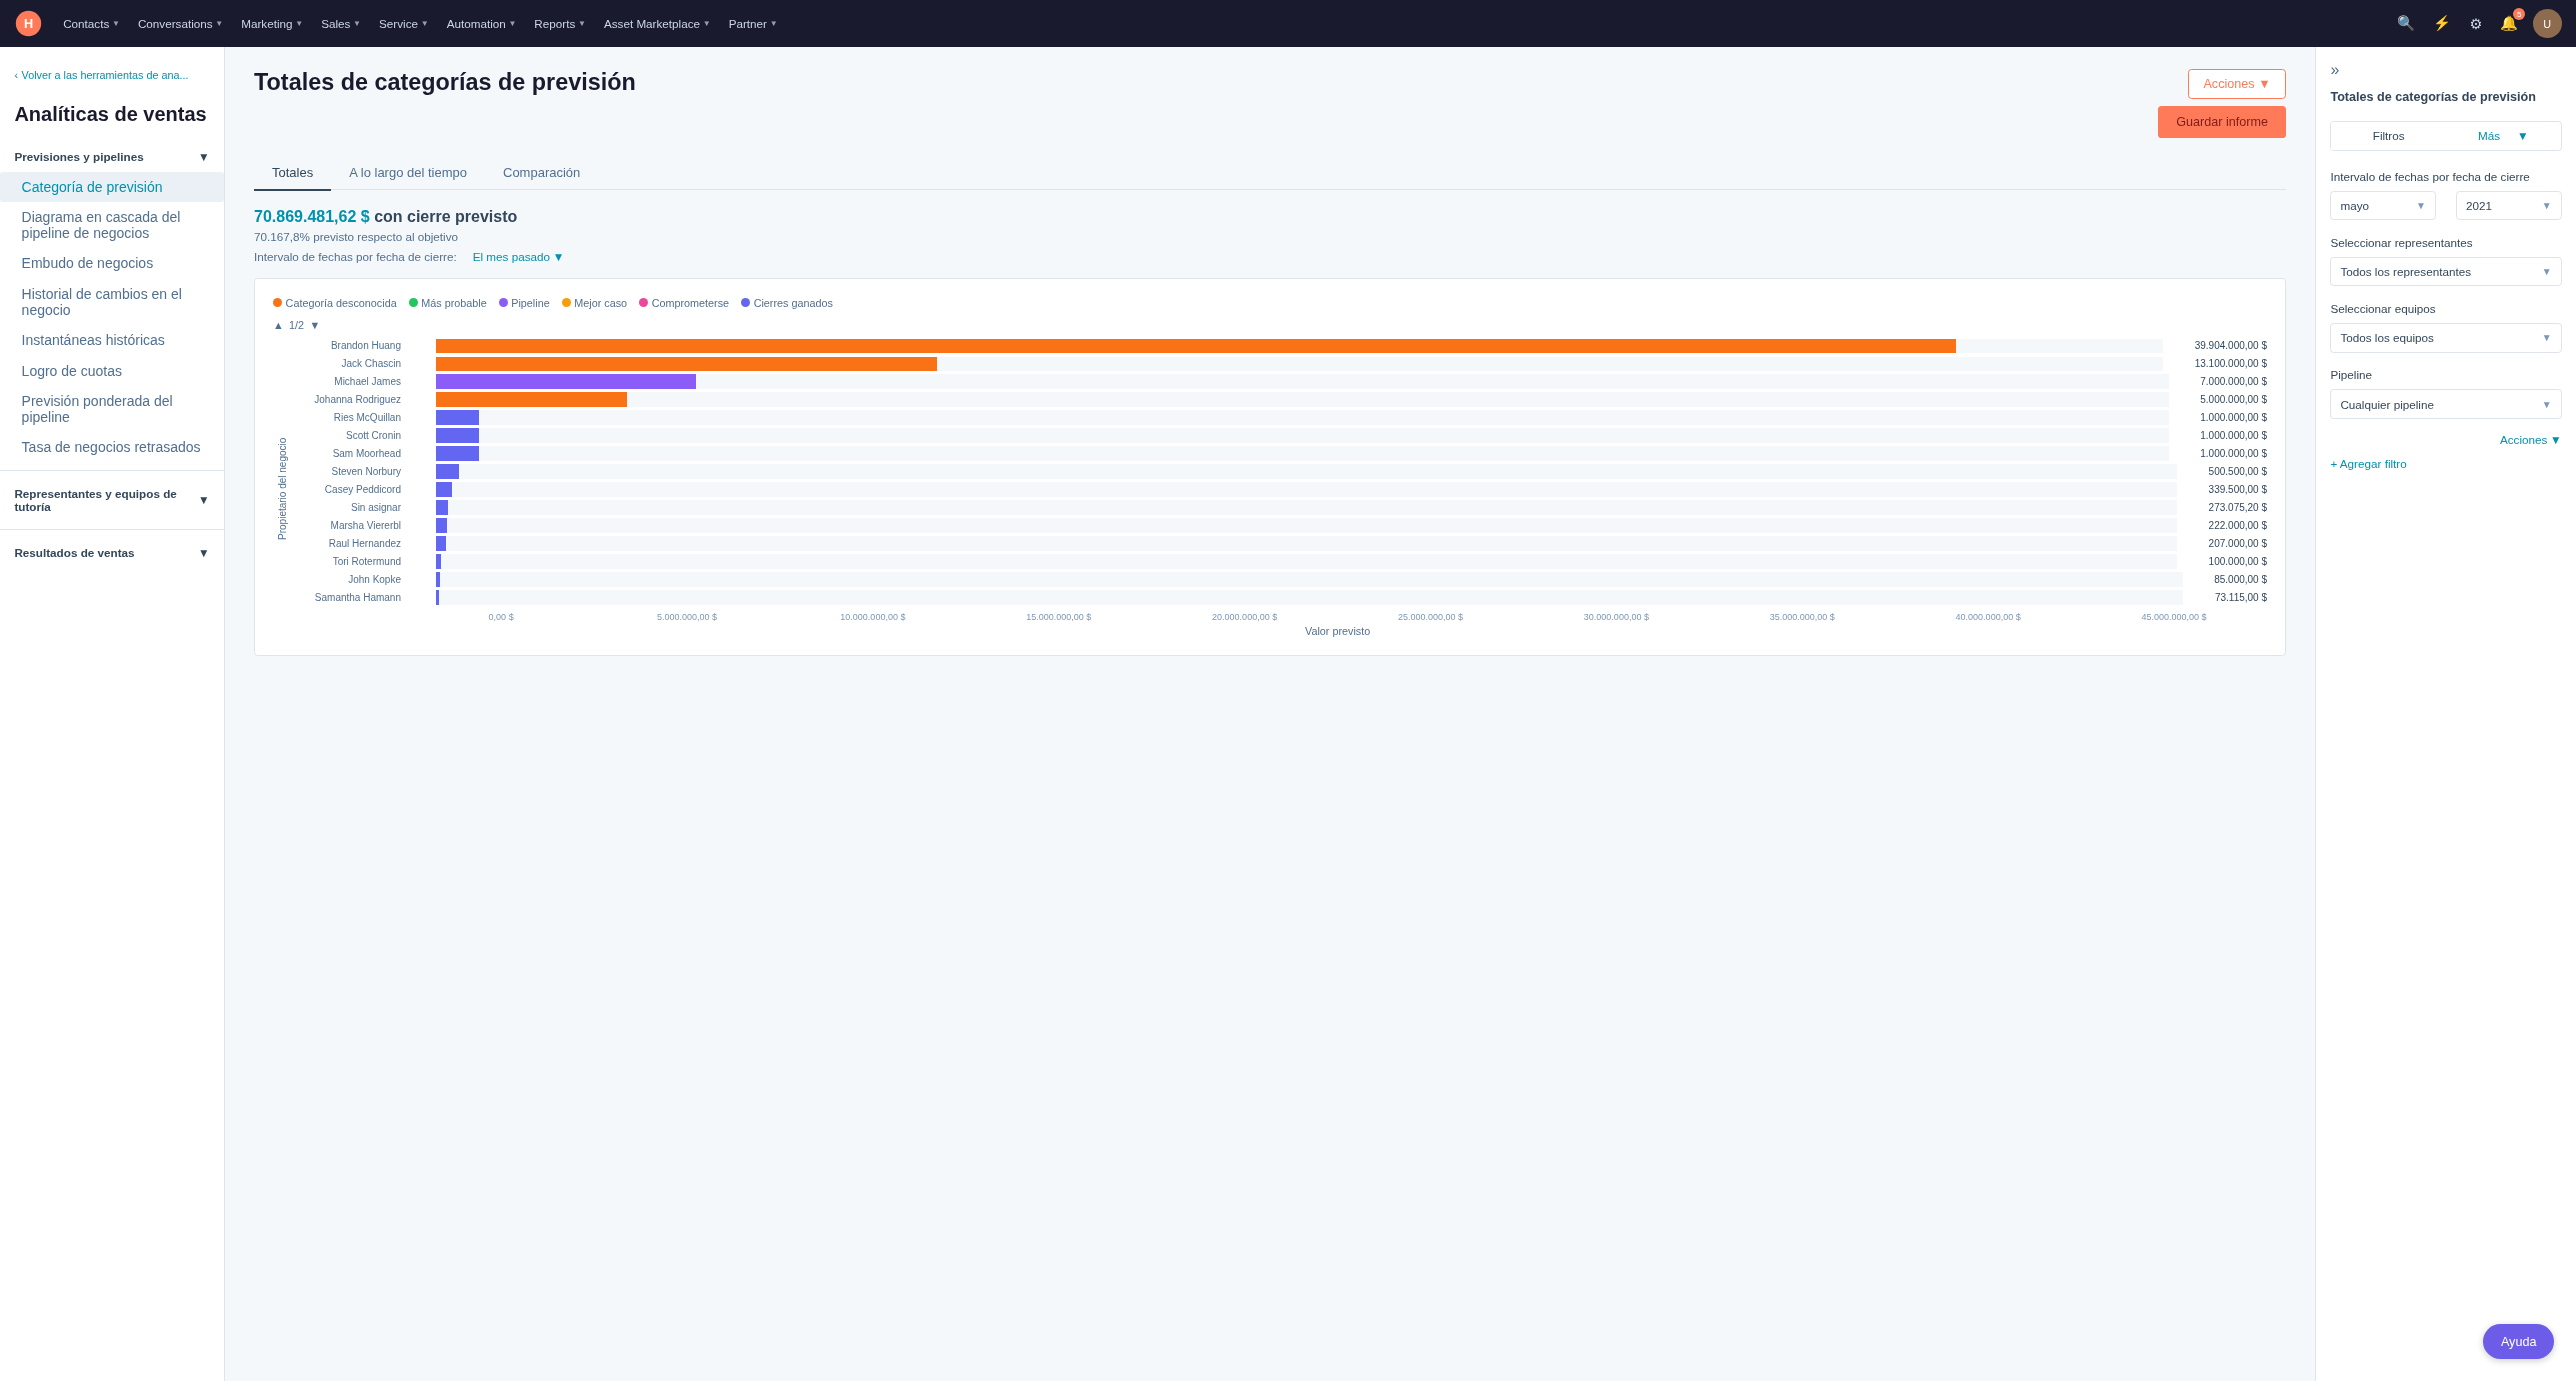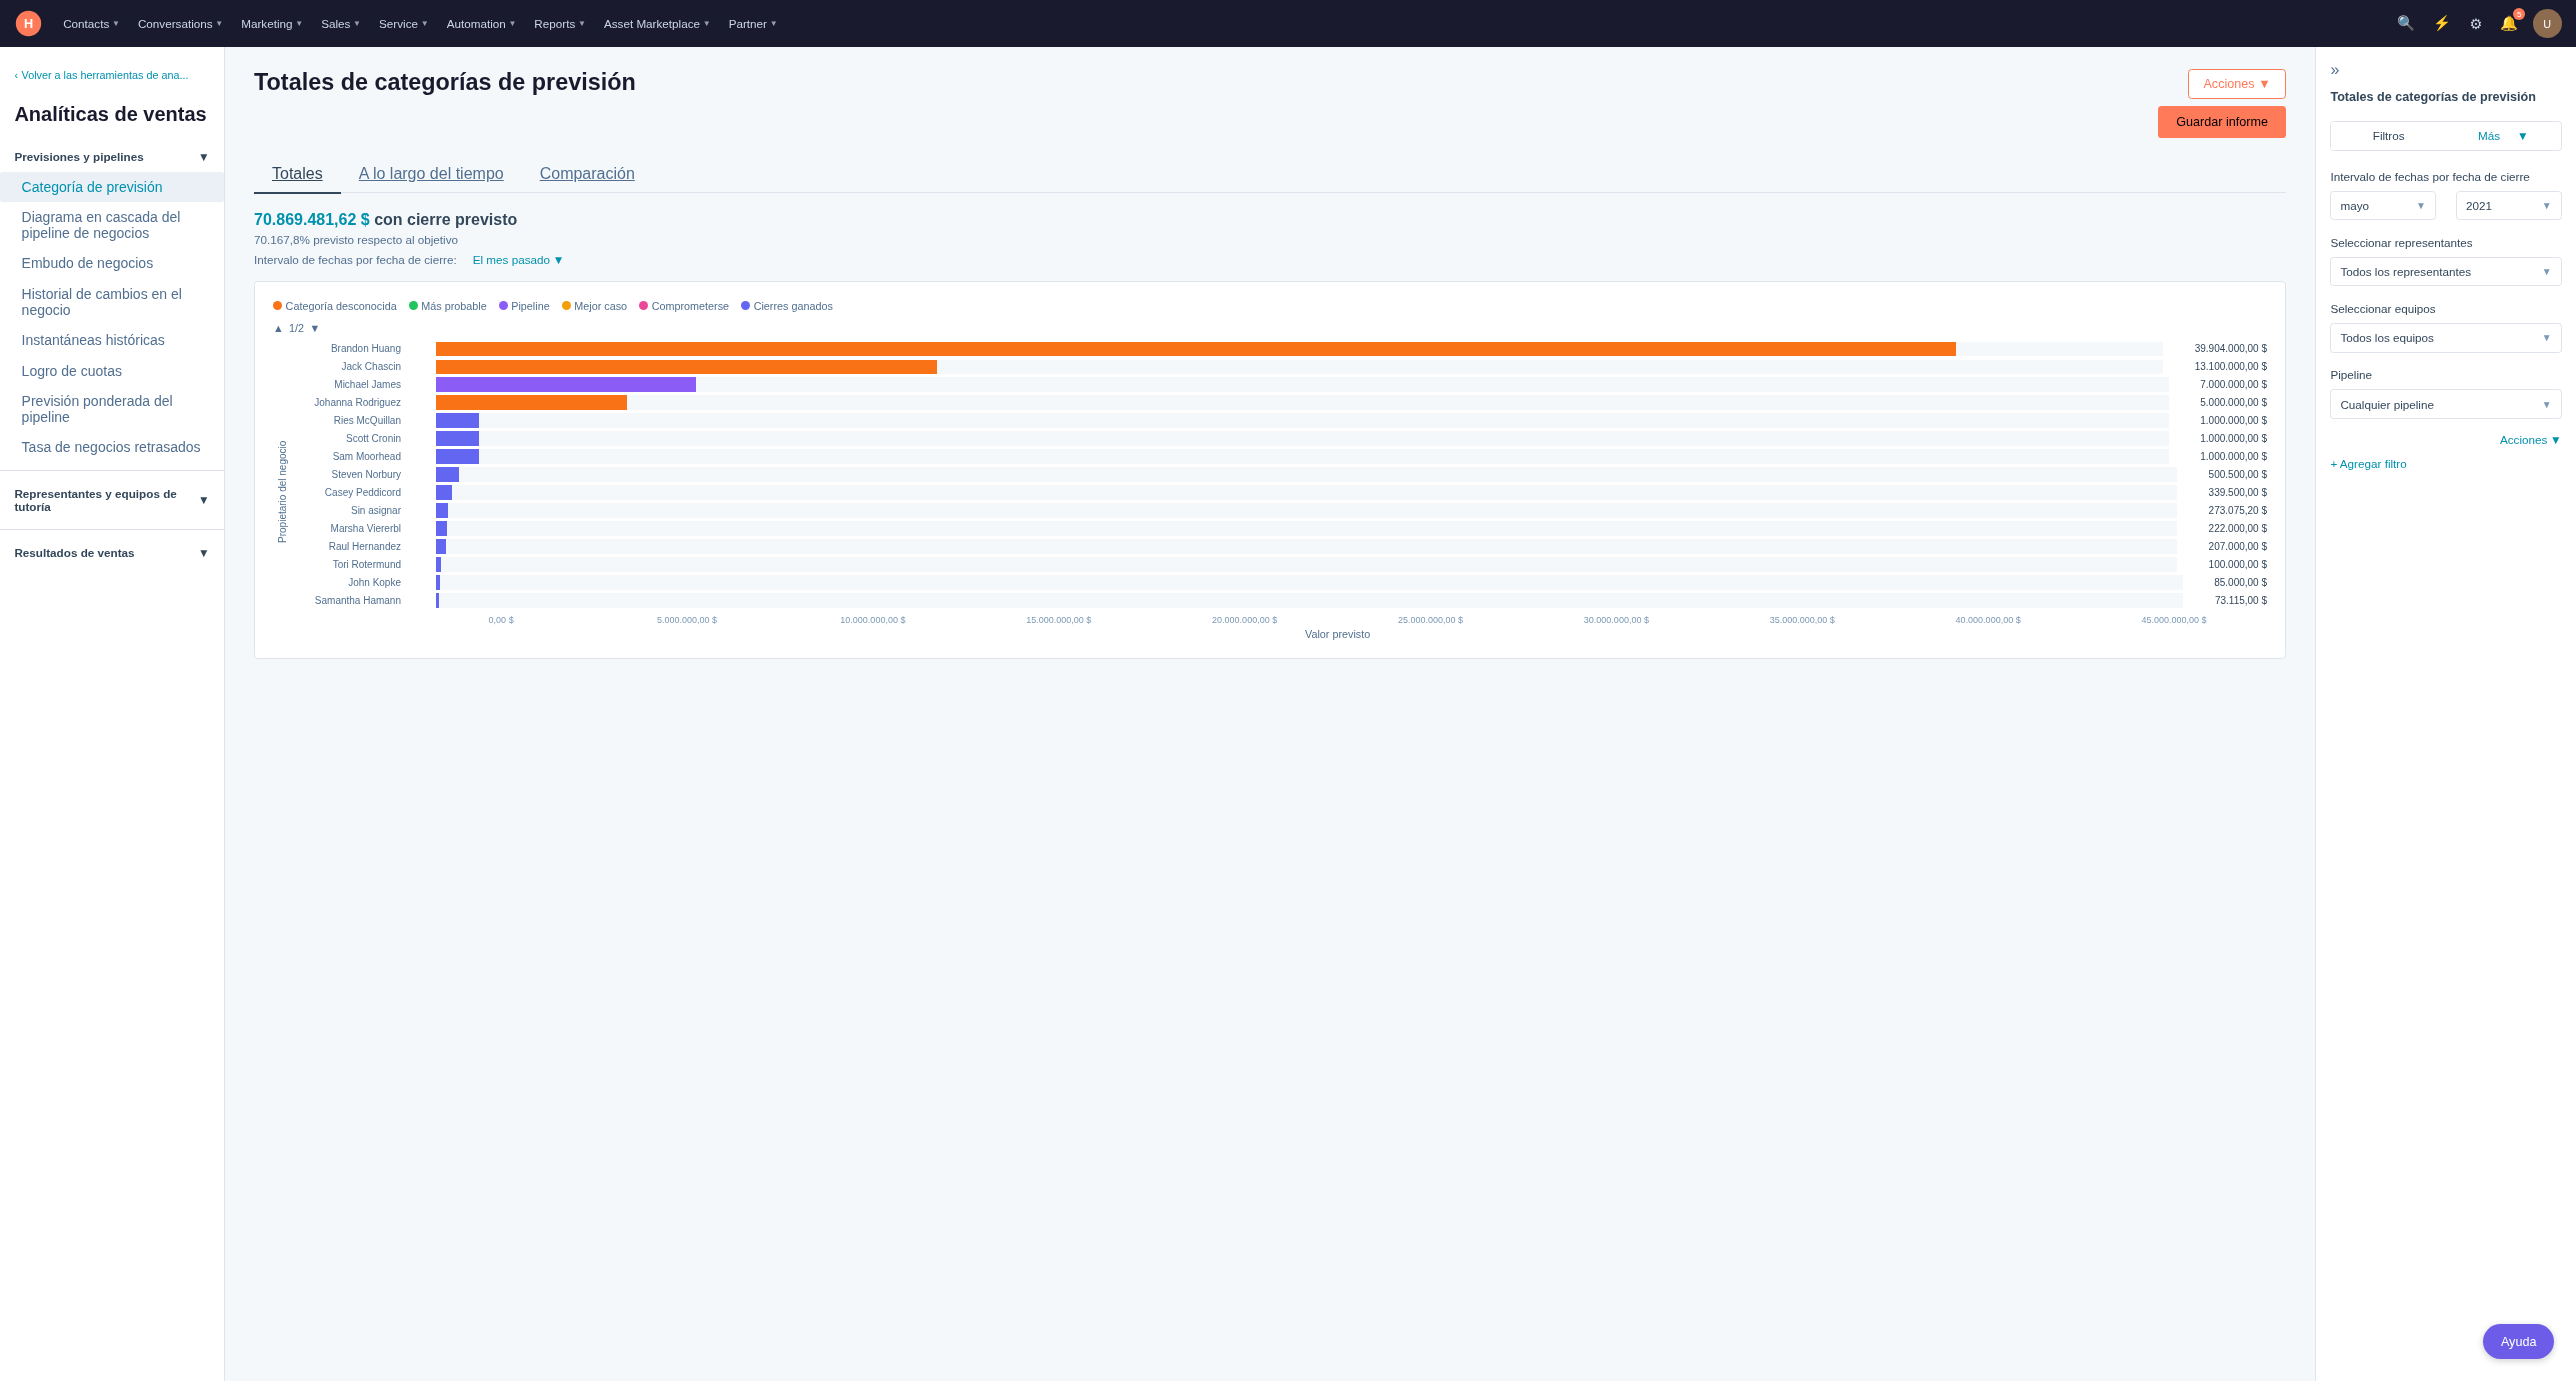--- a/index.html
+++ b/index.html
@@ -30,25 +30,25 @@
     .sidebar-item { padding: 7.2px 14.4px 7.2px 21.6px; font-size: 14px; color: #516f90; cursor: pointer; border-radius: 2.7px; }
     .sidebar-item.active { background: #eaf0f6; color: #0091ae; font-weight: 500; }
     .sidebar-divider { border: none; border-top: 0.9px solid #dfe3eb; margin: 7.2px 0; }
 
     
     .main-content { flex: 1; overflow-y: auto; padding: 21.6px 29px; }
     .main-header { display: flex; align-items: flex-start; justify-content: space-between; margin-bottom: 18px; }
     .main-title { font-size: 23.4px; font-weight: 600; color: #1a1a2e; }
     .header-actions { display: flex; flex-direction: column; align-items: flex-end; gap: 7.2px; }
     .btn-acciones { border: 1.8px solid #ff7a59; color: #ff7a59; background: white; padding: 7.2px 14.4px; border-radius: 3.6px; cursor: pointer; font-size: 12.6px; font-weight: 500; display: flex; align-items: center; gap: 3.6px; }
-    .btn-guardar { background: #ff7a59; color: #000000; border: none; padding: 9px 18px; border-radius: 3.6px; cursor: pointer; font-size: 12.6px; font-weight: 500; }
+    .btn-guardar { background: #ff7a59; color: #7f1d1d; border: none; padding: 9px 18px; border-radius: 3.6px; cursor: pointer; font-size: 12.6px; font-weight: 500; }
 
     
     .tabs { display: flex; border-bottom: 1.8px solid #dfe3eb; margin-bottom: 18px; }
-    .tab { padding: 9px 18px; cursor: pointer; font-size: 16px; color: #516f90; border-bottom: 2.7px solid transparent; margin-bottom: -1.8px; text-decoration: underline; }
+    .tab { padding: 9px 18px; cursor: pointer; font-size: 13px; color: #516f90; border-bottom: 2.7px solid transparent; margin-bottom: -1.8px; }
     .tab.active { color: #33475b; border-bottom-color: #33475b; font-weight: 500; }
 
     
     .stats-section { margin-bottom: 14.4px; }
     .stat-main { font-size: 16px; font-weight: 600; color: #33475b; margin-bottom: 3.6px; }
     .stat-main span.amount { color: #0091ae; }
     .stat-sub { font-size: 11.7px; color: #516f90; margin-bottom: 7.2px; }
     .date-filter { font-size: 11.7px; color: #516f90; display: flex; align-items: center; gap: 16px; }
     .date-filter a { color: #0091ae; cursor: pointer; display: flex; align-items: center; gap: 2.7px; }
 

